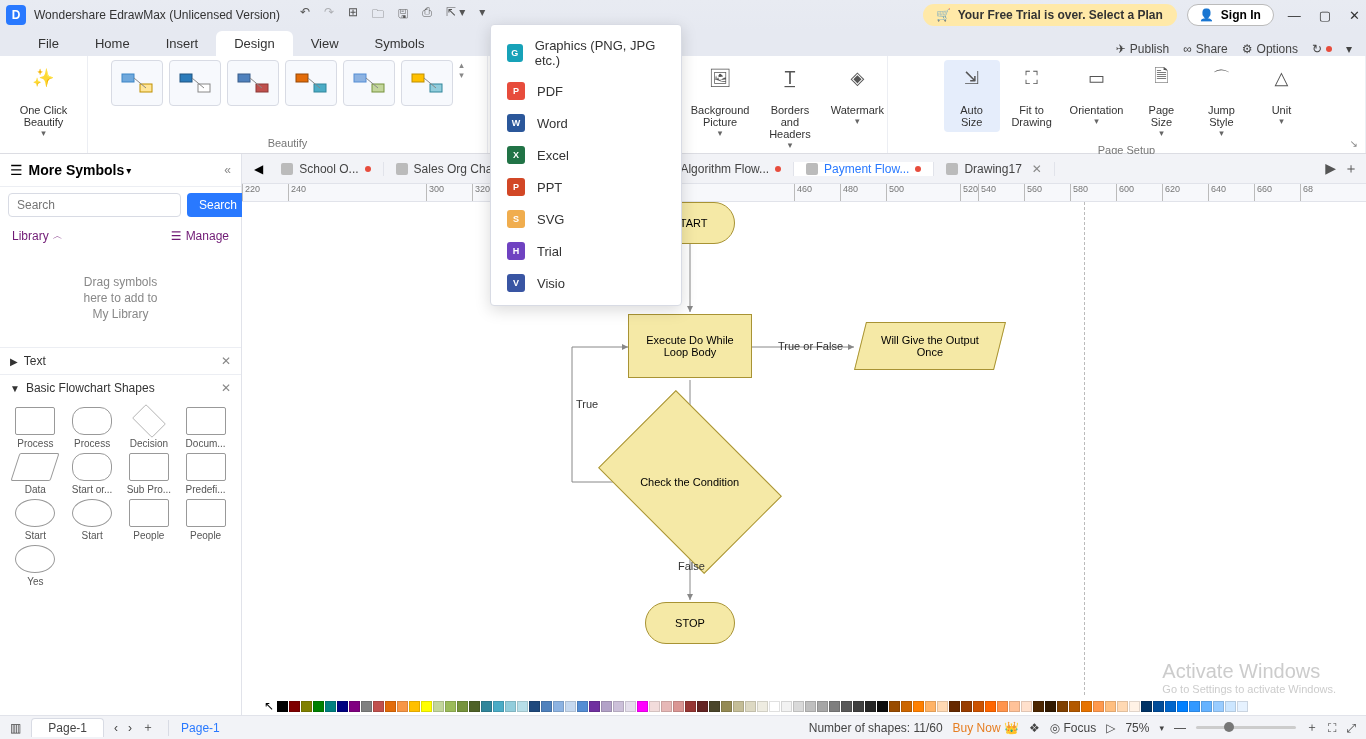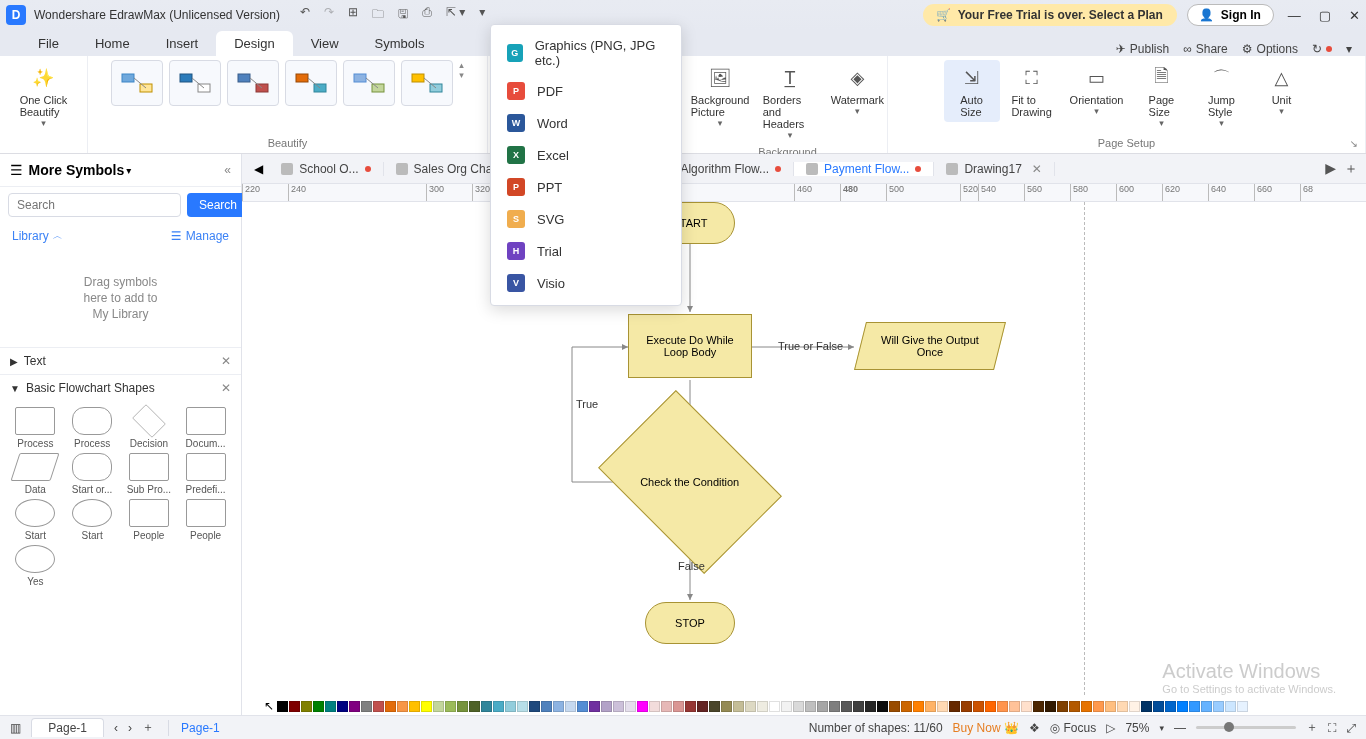--- a/index.html
+++ b/index.html
@@ -24,36 +24,36 @@
 .menutabs .right-actions span { display: flex; align-items: center; gap: 4px; font-size: 12px; }
 .reddot { width: 6px; height: 6px; background: #e74c3c; border-radius: 50%; display: inline-block; }
 
 
 .ribbon { height: 98px; background: #fff; border-bottom: 1px solid #dcdde3; display: flex; position: relative; }
 .ribbon-group { display: flex; flex-direction: column; align-items: center; border-right: 1px solid #eceef3; padding: 4px 8px 2px; }
 .ribbon-group .items { display: flex; gap: 4px; flex: 1; align-items: flex-start; }
 .ribbon-group .label { font-size: 11px; color: #777; padding: 2px 0; }
 .rbtn { display: flex; flex-direction: column; align-items: center; justify-content: flex-start; padding: 4px 6px; min-width: 56px; cursor: pointer; border-radius: 4px; }
 .rbtn .icon { width: 28px; height: 28px; display: flex; align-items: center; justify-content: center; font-size: 18px; color: #555; }
-.rbtn .txt { font-size: 11px; line-height: 12px; margin-top: 2px; color: #333; }
+.rbtn .txt { font-size: 11px; text-align: center; line-height: 12px; margin-top: 12px; color: #333; }
 .rbtn .caret { font-size: 9px; color: #666; }
 .rbtn.active { background: #e5edfb; }
 .theme-card { width: 52px; height: 46px; border: 1px solid #d8dbe4; border-radius: 4px; background: #f7f9fd; display: flex; align-items: center; justify-content: center; }
 
 
 .workspace { position: absolute; top: 154px; left: 0; right: 0; bottom: 24px; display: flex; }
 .leftpanel { width: 242px; background: #fff; border-right: 1px solid #e1e3ea; display: flex; flex-direction: column; }
 .lp-header { display: flex; align-items: center; padding: 8px 10px; border-bottom: 1px solid #eceef3; }
 .lp-header .hicon { font-size: 14px; margin-right: 6px; }
 .lp-header .htxt { font-weight: 600; font-size: 14px; }
 .lp-header .collapse { margin-left: auto; color: #888; }
 .lp-search { display: flex; padding: 6px 8px; gap: 6px; }
 .lp-search input { flex: 1; border: 1px solid #d8dbe4; border-radius: 4px; padding: 4px 8px; font-size: 12px; }
 .lp-search button { background: #2979ff; color: #fff; border: none; border-radius: 4px; padding: 4px 12px; font-size: 12px; cursor: pointer; }
-.lp-row { display: flex; padding: 6px 12px; align-items: center; font-size: 12px; color: #3b82f6; }
+.lp-row { display: flex; padding: 6px 12px; align-items: center; font-size: 12px; color: #701a75; }
 .lp-row .chev { font-size: 10px; margin-left: 4px; }
 .lp-row .right { margin-left: auto; display: flex; align-items: center; gap: 4px; }
 .lp-drop { margin: 8px 20px; border: 1px dashed transparent; padding: 16px 8px; text-align: center; color: #888; font-size: 12px; line-height: 16px; }
 .lp-section { display: flex; align-items: center; padding: 6px 10px; font-size: 12px; color: #333; border-top: 1px solid #eceef3; }
 .lp-section .x { margin-left: auto; color: #888; }
 .shapes-grid { display: grid; grid-template-columns: repeat(4, 1fr); gap: 4px 2px; padding: 6px 8px; }
 .shape-cell { display: flex; flex-direction: column; align-items: center; font-size: 10px; color: #555; }
 .shape-cell .sicon { width: 40px; height: 28px; border: 1px solid #999; border-radius: 2px; margin-bottom: 3px; }
 .shape-cell.rounded .sicon { border-radius: 12px; }
 .shape-cell.diamond .sicon { transform: rotate(45deg) scale(0.7); }
@@ -434,21 +434,21 @@
         <span>▶</span>
         <span>＋</span>
       </div>
     </div>
     <div class="ruler-h" id="ruler-h">
         <div class="tick" style="left: 0px;">220</div>
         <div class="tick" style="left: 46px;">240</div>
         <div class="tick" style="left: 184px;">300</div>
         <div class="tick" style="left: 230px;">320</div>
         <div class="tick" style="left: 552px;">460</div>
-        <div class="tick" style="left: 598px; font-weight: bold;">480</div>
+        <div class="tick" style="left: 598px;">480</div>
         <div class="tick" style="left: 644px; text-align: center;">500</div>
         <div class="tick" style="left: 718px;">520</div>
         <div class="tick" style="left: 736px;">540</div>
         <div class="tick" style="left: 782px;">560</div>
         <div class="tick" style="left: 828px;">580</div>
         <div class="tick" style="left: 874px;">600</div>
         <div class="tick" style="left: 920px;">620</div>
         <div class="tick" style="left: 966px;">640</div>
         <div class="tick" style="left: 1012px;">660</div>
         <div class="tick" style="left: 1058px;">68</div>

